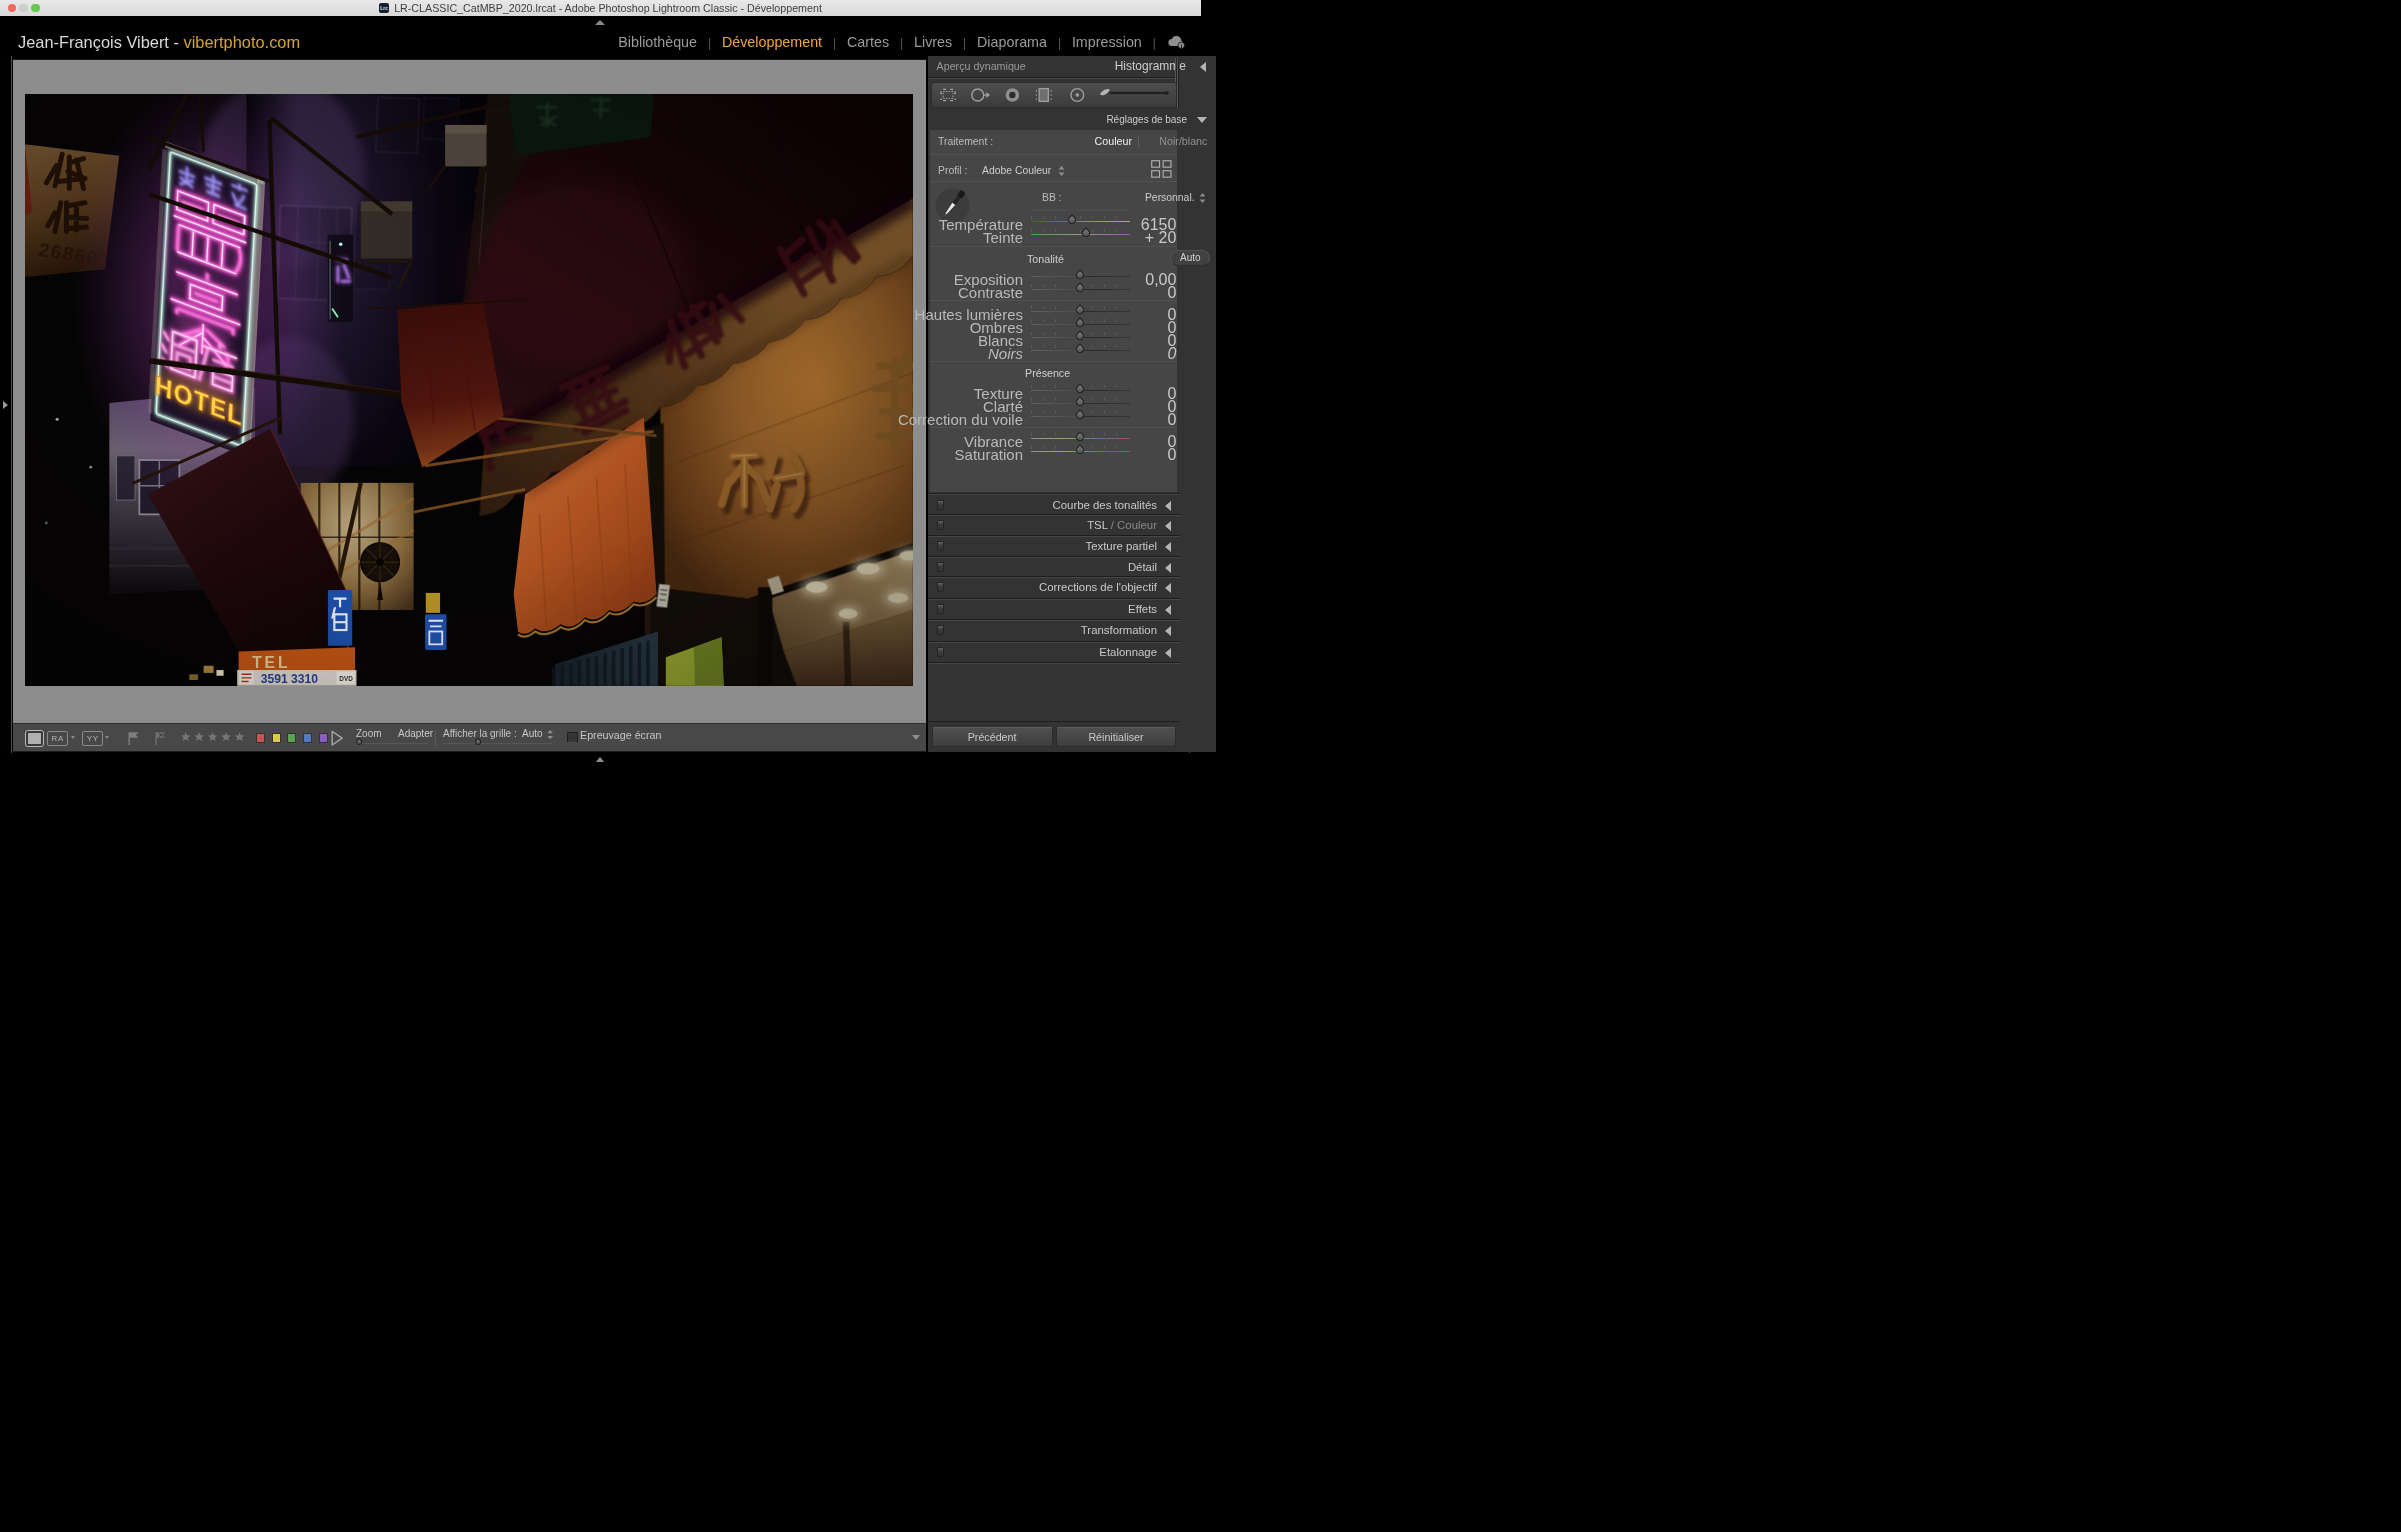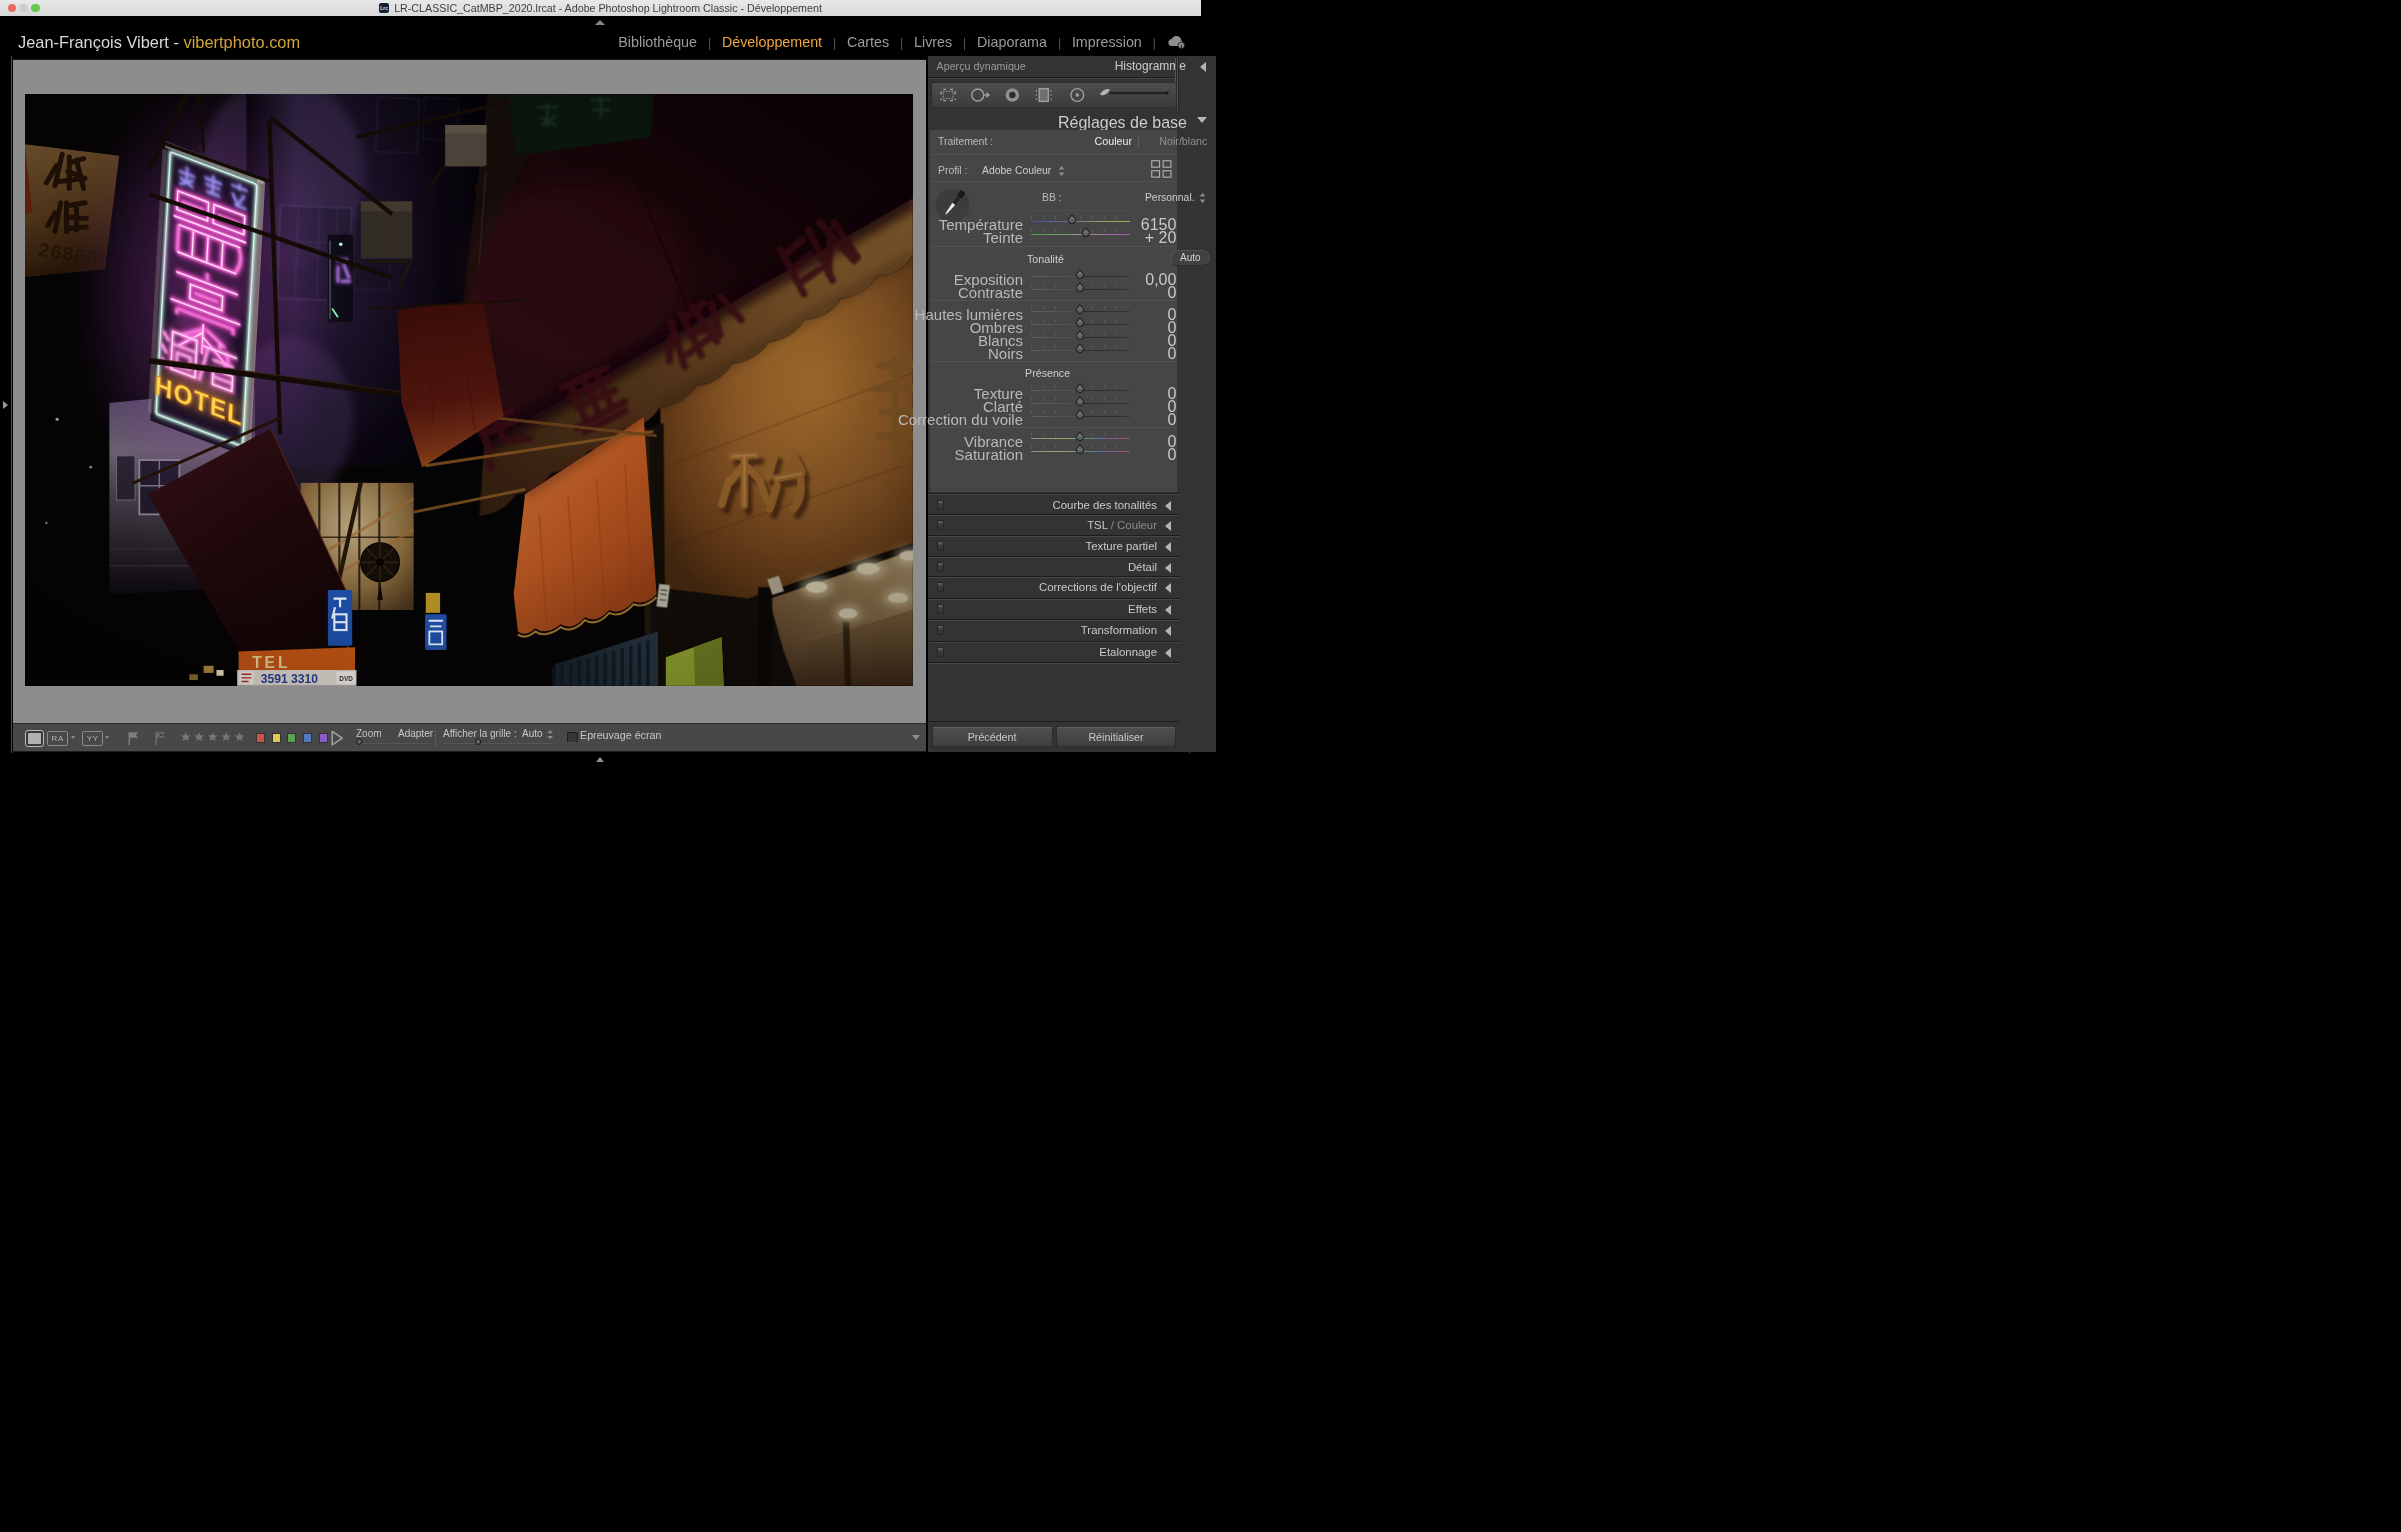--- a/index.html
+++ b/index.html
@@ -575,21 +575,21 @@
         </g>
 
       <g>
           <path d="M238 13 q6 -6 12 -4 q-2 6 -8 8 q-4 1 -6 -1 z" fill="#b5b5b5"></path>
           <rect x="249" y="12.5" width="82" height="3.5" rx="1.7" fill="#1d1d1d" stroke="#515151" stroke-width=".6"></rect>
           <circle cx="331" cy="14.2" r="2.6" fill="#1d1d1d"></circle>
         </g>
     </svg>
   </div>
 
-  <div class="abs hdrtxt" style="right:29px; top:58px; font-size:16px;">Réglages de base</div>
+  <div class="abs hdrtxt" style="right:29px; top:58px; font-size:10px;">Réglages de base</div>
   <div class="tri-down abs" style="position:absolute; right:8.6px; top:61px;"></div>
 
   <div class="blk" style="top:74px; height:362px;"></div>
 
   <div class="abs" style="left:10px; top:80px; font-size:10.4px; color:#bcbcbc;">Traitement :</div>
   <div class="abs" style="right:84px; top:79px; font-size:10.7px; color:#ededed;">Couleur</div>
   <div class="abs" style="right:77px; top:81px; width:0.7px; height:10px; background:#5e5e5e;"></div>
   <div class="abs" style="right:8.6px; top:79px; font-size:10.7px; color:#909090;">Noir/blanc</div>
   <div class="rowsep" style="top:98px;"></div>
 
@@ -679,21 +679,21 @@
     <span class="val">0</span>
   </div>
   <div class="srow" style="top:275px;">
     <span class="lab">Blancs</span>
     <div class="ticks"></div>
     <div class="trk">
         <i class="th" style="left:49px;"></i>
       </div>
     <span class="val">0</span>
   </div>
-  <div class="srow" style="top:288px;">
+  <div class="srow" style="top:288px;font-style:italic;">
     <span class="lab">Noirs</span>
     <div class="ticks"></div>
     <div class="trk">
         <i class="th" style="left:49px;"></i>
       </div>
     <span class="val">0</span>
   </div>
   <div class="rowsep" style="top:305px;"></div>
 
   <div class="abs" style="left:97px; top:311px; font-size:10.7px; color:#cfcfcf;">Présence</div>

